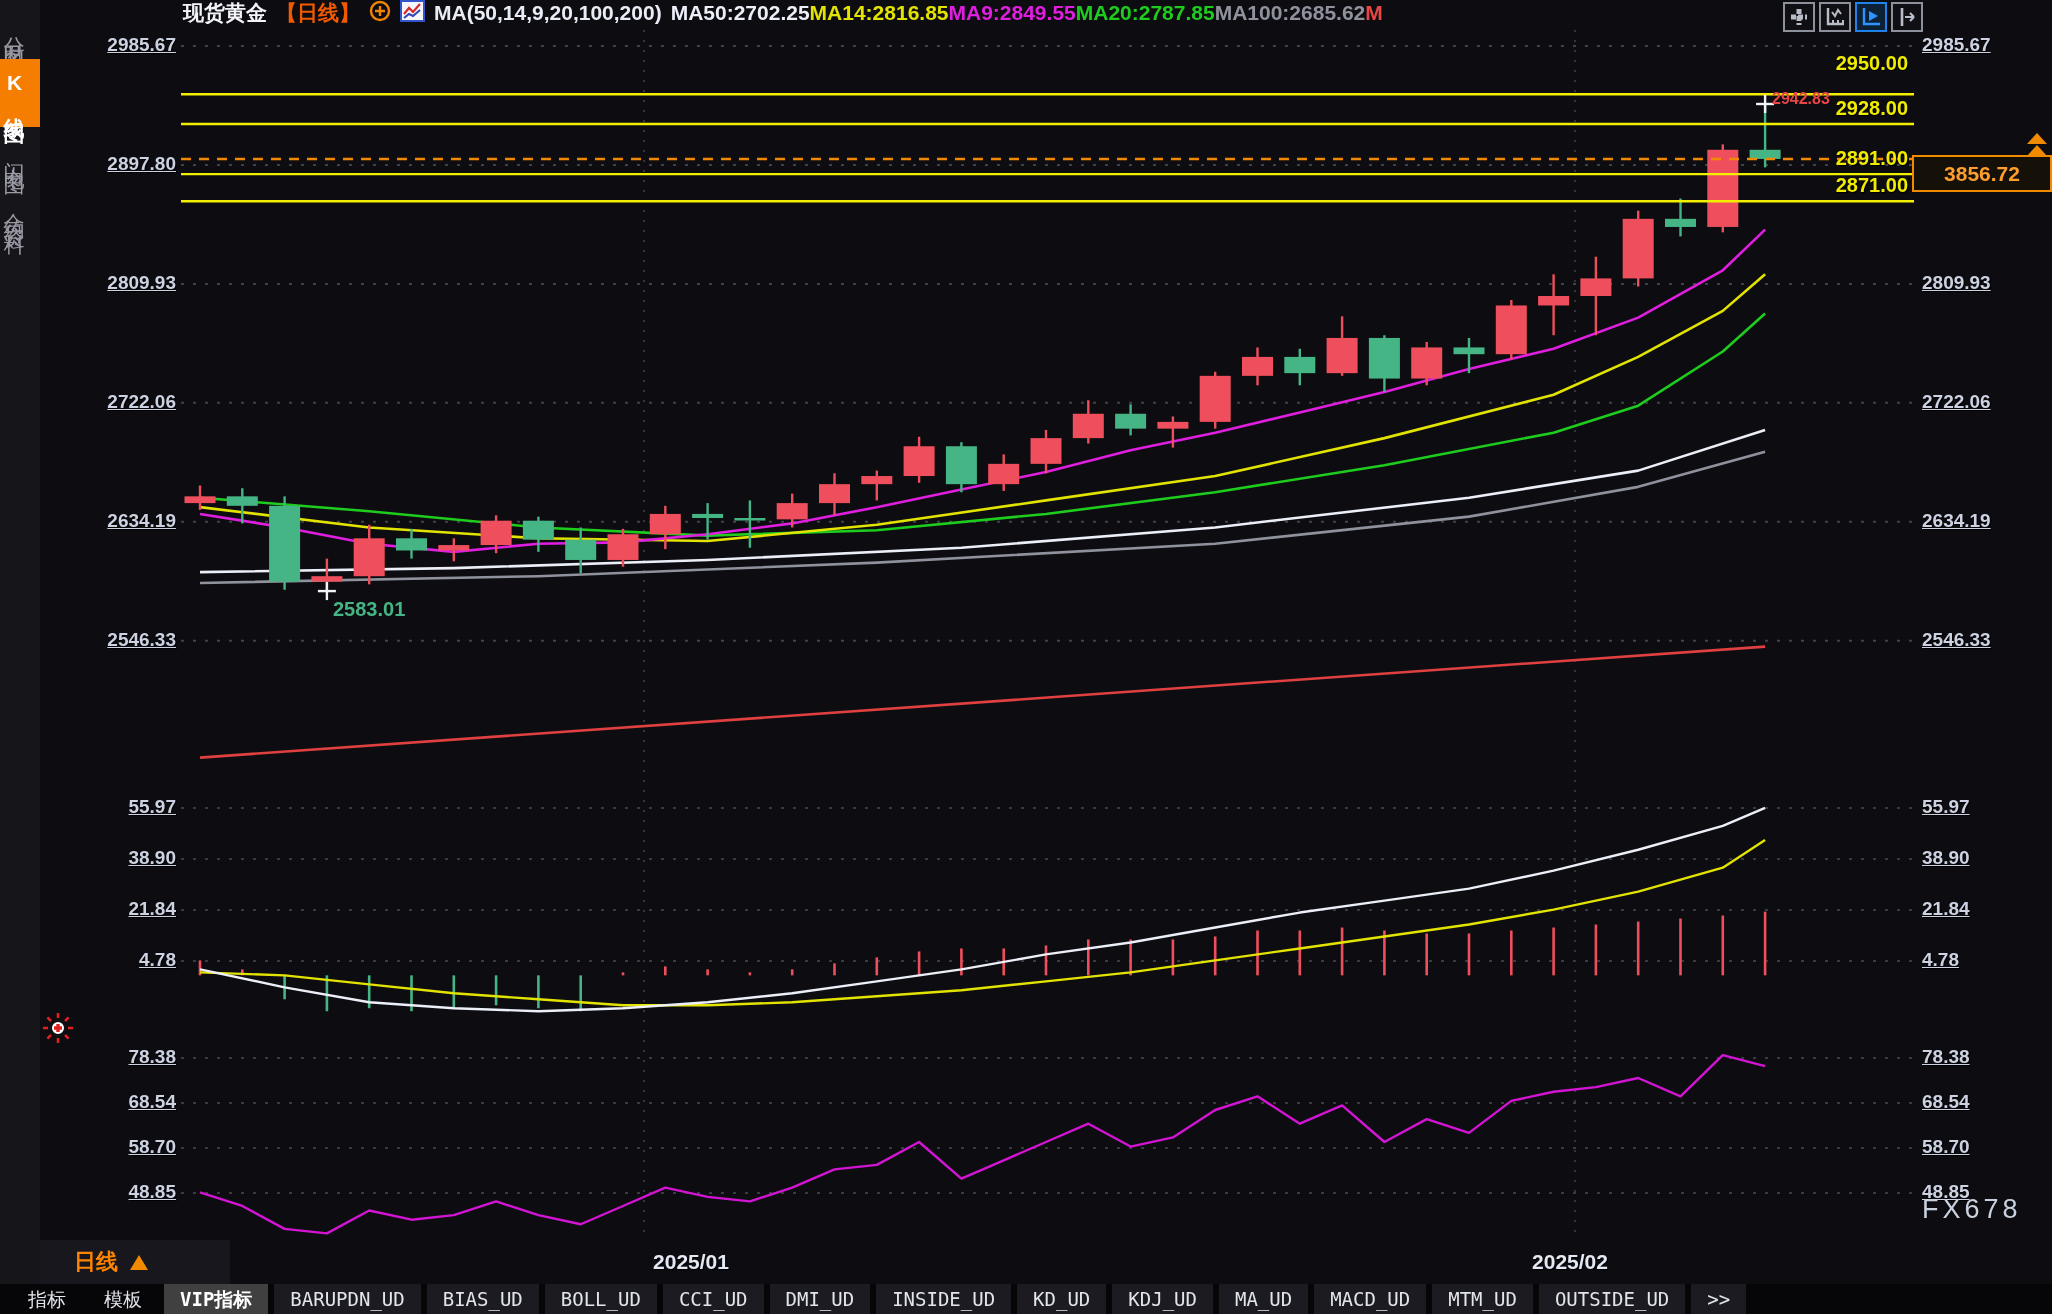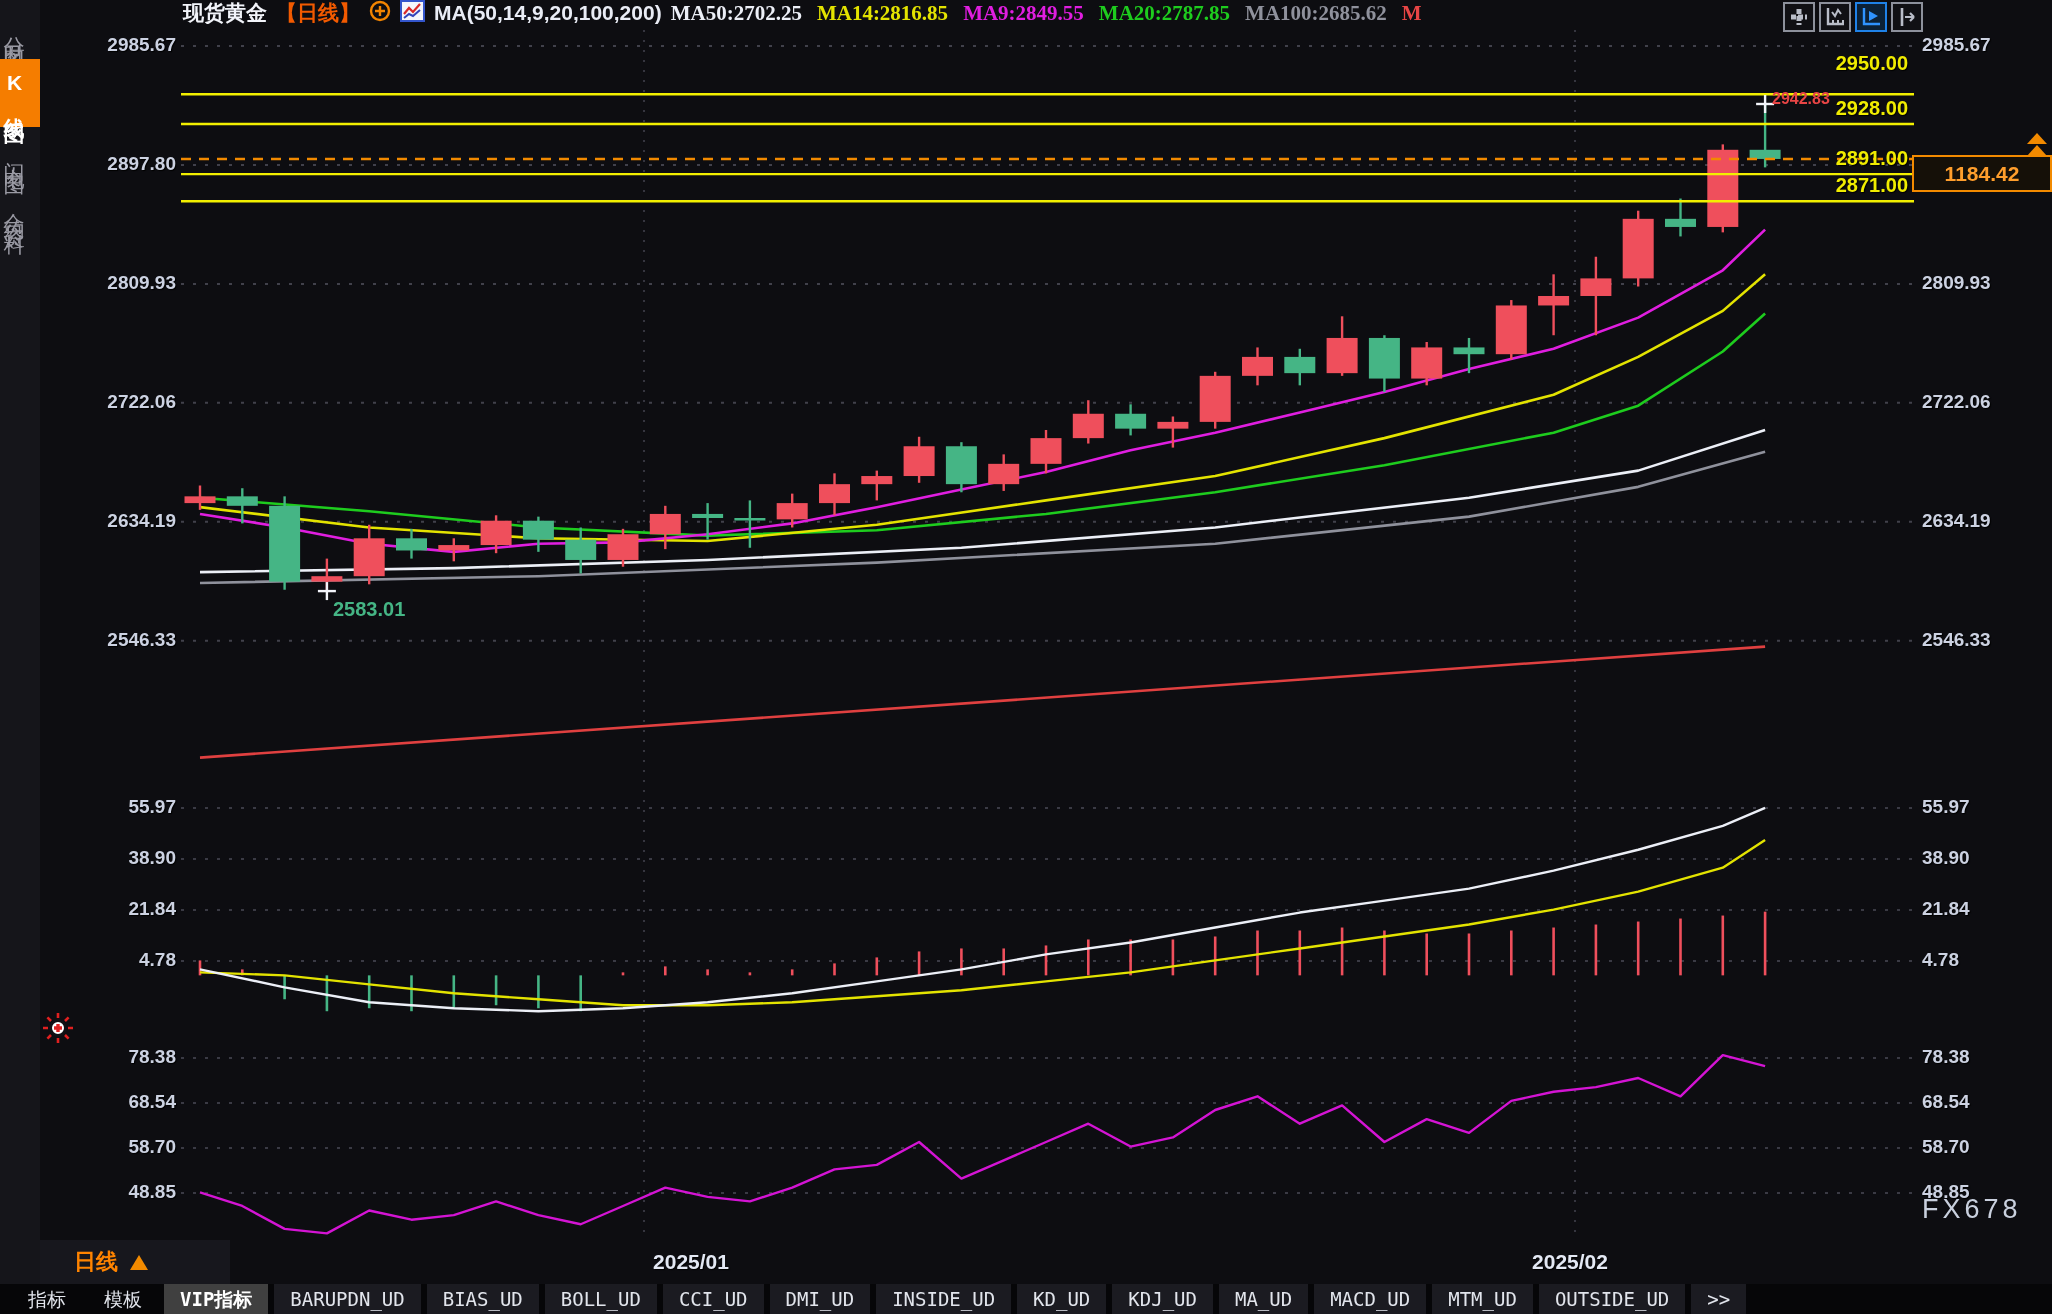--- a/index.html
+++ b/index.html
@@ -12,29 +12,29 @@
            display:flex;flex-direction:column;align-items:center;padding-top:8px;box-sizing:border-box;}
   .side-item{writing-mode:vertical-lr;text-orientation:upright;letter-spacing:7px;
              font-size:21px;color:#9a9aa4;padding:12px 0;width:40px;text-align:center;margin-bottom:6px;}
   .side-item.active{background:#f57d00;color:#ffffff;font-weight:700;}
   
   #header{position:absolute;left:183px;top:0;height:26px;display:flex;align-items:center;gap:9px;
           font-size:21px;font-weight:600;white-space:nowrap;justify-content:flex-end;}
   #symbol{color:#f2f4fa;font-weight:700;}
   #period-tag{color:#f25a00;font-weight:700;}
   #ma-title{color:#e9ecf5;}
-  #ma-values{display:flex;gap:15px;font-size:21px;font-weight:600;font-family:Liberation Serif, serif;}
+  #ma-values{display:flex;font-size:21px;font-weight:600;}
   
   #toolbar{position:absolute;left:1783px;top:2px;display:flex;gap:4px;}
   .tool-btn{width:32px;height:30px;border:2px solid #8d919c;background:#101014;box-sizing:border-box;
             display:flex;align-items:center;justify-content:center;}
   .tool-btn.active{border-color:#1f82e8;background:#0c2136;}
   
   .tick{position:absolute;font-size:19px;font-weight:700;color:#ccd2e2;white-space:nowrap;
-        text-shadow:1px 1px 1px #000;}
+        text-shadow:1px 1px 1px #000;text-decoration:underline;}
   .tick.left{left:62px;width:114px;text-align:right;}
   .tick.right{left:1922px;}
   
   .lvl-label{position:absolute;right:144px;color:#f0ec00;font-size:20px;font-weight:700;
              text-shadow:1px 1px 1px #000;}
   #high-label{position:absolute;color:#e84545;font-size:16px;font-weight:700;z-index:2;}
   #low-label{position:absolute;color:#45b585;font-size:20px;font-weight:700;}
   
   #price-box{position:absolute;left:1912px;top:155px;width:136px;height:33px;border:2px solid #f28a00;
              background:#151008;color:#ff9e2c;font-size:21px;font-weight:700;display:flex;
@@ -325,21 +325,21 @@
         <path d="M16 1v5M16 26v5M1 16h5M26 16h5M5.4 5.4l3.6 3.6M23 23l3.6 3.6M26.6 5.4L23 9M9 23l-3.6 3.6"></path>
       </g>
       <circle cx="16" cy="16" r="7.5" fill="#ffffff" stroke="#101014" stroke-width="3"></circle>
       <path d="M16 12v8M12 16h8" stroke="#e02020" stroke-width="3.4"></path>
     </svg>
   </div>
 
   <div id="high-label" style="left:1772px;top:90px;">2942.83</div>
   <div id="low-label" style="left:333px;top:598px;">2583.01</div>
 
-  <div id="price-box">1184.42</div>
+  <div id="price-box">3856.72</div>
   <div id="up-arrows">
     <div class="tri-up"></div>
       <div class="tri-up"></div>
   </div>
 
   <div id="period-panel">
     <span id="period-label">日线</span>
     <span id="period-tri"></span>
   </div>
 

